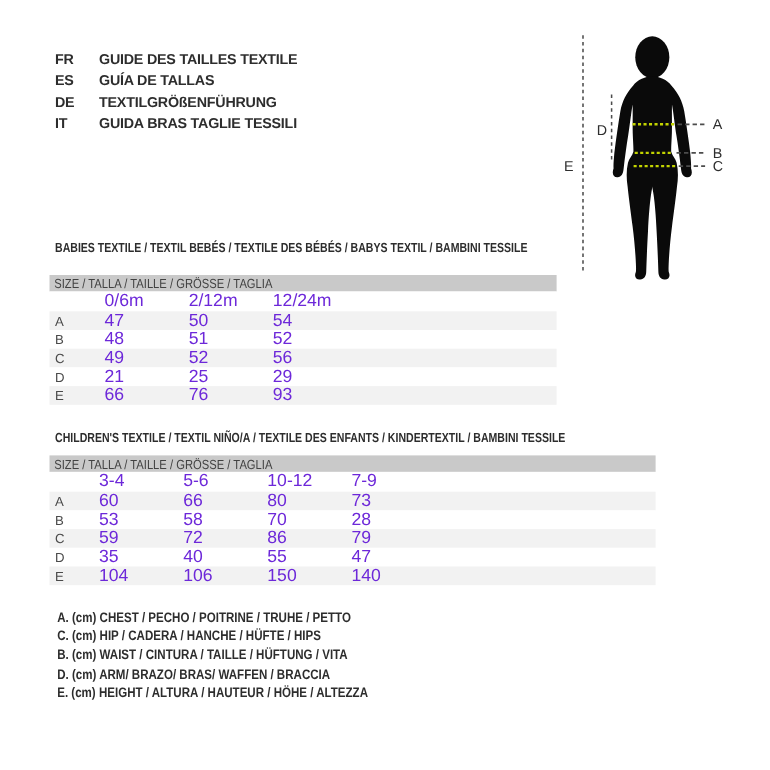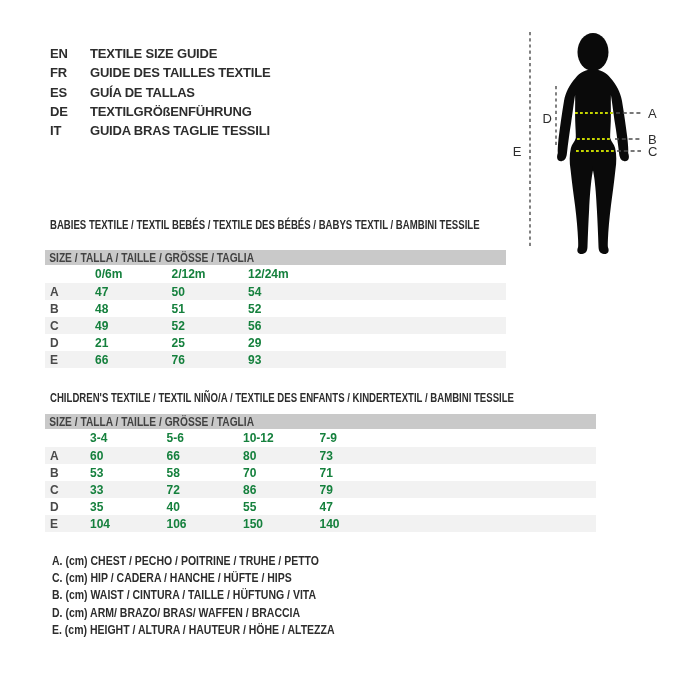--- a/index.html
+++ b/index.html
@@ -13,57 +13,53 @@
   .lang-code,.lang-text{font-size:13px;font-weight:700;color:#2d2d2d;letter-spacing:-0.2px;white-space:nowrap;}
   .lang-code{width:40px;}
   
   .sec-title{
     position:absolute;left:50px;font-size:12px;font-weight:700;color:#2d2d2d;
     white-space:nowrap;transform:scaleX(0.8);transform-origin:0 50%;letter-spacing:0;
   }
   #babies-title{top:218px;}
   #children-title{top:391px;}
   
-  .size-table{position:absolute;left:45px;font-weight:bold;}
+  .size-table{position:absolute;left:45px;}
   #babies-table{top:250px;width:461px;}
   #children-table{top:414px;width:551px;}
   .trow{display:flex;align-items:center;}
   .thead{height:15px;background:#c9c9c9;}
   .htext{
     padding-left:5px;font-size:12px;color:#424242;white-space:nowrap;
     transform:scaleX(0.85);transform-origin:0 50%;
   }
   .tsub{height:18px;background:#ffffff;}
   .r-odd{height:17px;background:#f2f2f2;}
   .r-even{height:17px;background:#ffffff;}
   .cl{box-sizing:border-box;padding-left:5px;font-size:12px;color:#4a4a4a;}
   #babies-table .cl{width:50px;}
   #children-table .cl{width:45px;}
-  .cv{box-sizing:border-box;width:76.5px;font-size:12px;color:#15803d;white-space:nowrap;}
+  .cv{box-sizing:border-box;width:76.5px;font-size:16px;color:#6d28d9;white-space:nowrap;}
   
   .legend{position:absolute;left:52px;top:552px;}
   .legend-row{height:17.3px;display:flex;align-items:center;}
   .legend-text{
     font-size:12.5px;font-weight:700;color:#2d2d2d;white-space:nowrap;
     transform:scaleX(0.84);transform-origin:0 50%;
   }
   
   .figure{position:absolute;left:500px;top:25px;width:200px;height:240px;}
   .meas-label{font-size:13px;fill:#2e2e2e;font-family:"Liberation Sans",sans-serif;}
 </style>
 </head>
 <body>
 
 <div class="canvas">
 
   <div class="lang-block">
-    <div class="lang-row">
-      <span class="lang-code">EN</span>
-      <span class="lang-text">TEXTILE SIZE GUIDE</span>
-    </div>
     <div class="lang-row">
       <span class="lang-code">FR</span>
       <span class="lang-text">GUIDE DES TAILLES TEXTILE</span>
     </div>
     <div class="lang-row">
       <span class="lang-code">ES</span>
       <span class="lang-text">GUÍA DE TALLAS</span>
     </div>
     <div class="lang-row">
       <span class="lang-code">DE</span>
@@ -167,25 +163,25 @@
       <span class="cv">60</span>
       <span class="cv">66</span>
       <span class="cv">80</span>
       <span class="cv">73</span>
     </div>
     <div class="trow r-even">
       <span class="cl">B</span>
       <span class="cv">53</span>
       <span class="cv">58</span>
       <span class="cv">70</span>
-      <span class="cv">71</span>
+      <span class="cv">28</span>
     </div>
     <div class="trow r-odd">
       <span class="cl">C</span>
-      <span class="cv">33</span>
+      <span class="cv">59</span>
       <span class="cv">72</span>
       <span class="cv">86</span>
       <span class="cv">79</span>
     </div>
     <div class="trow r-even">
       <span class="cl">D</span>
       <span class="cv">35</span>
       <span class="cv">40</span>
       <span class="cv">55</span>
       <span class="cv">47</span>

